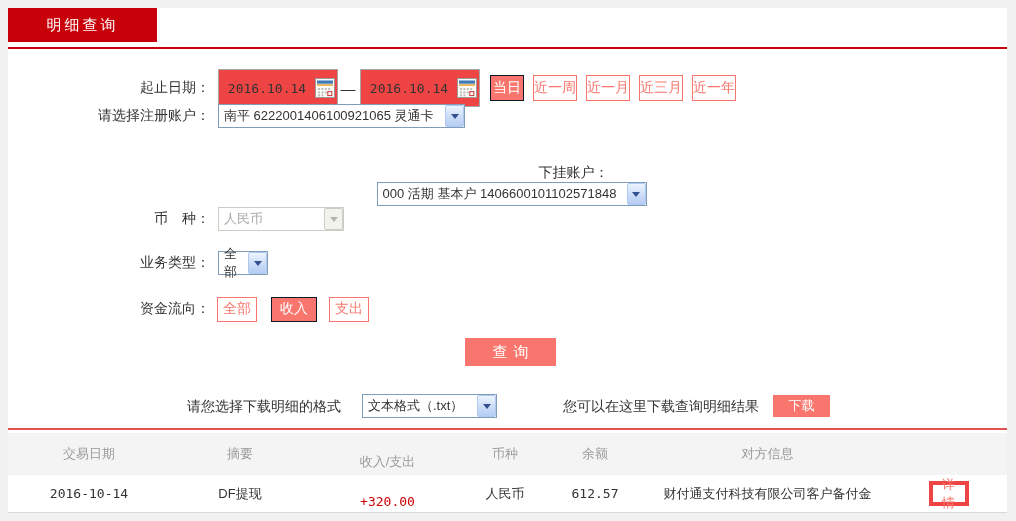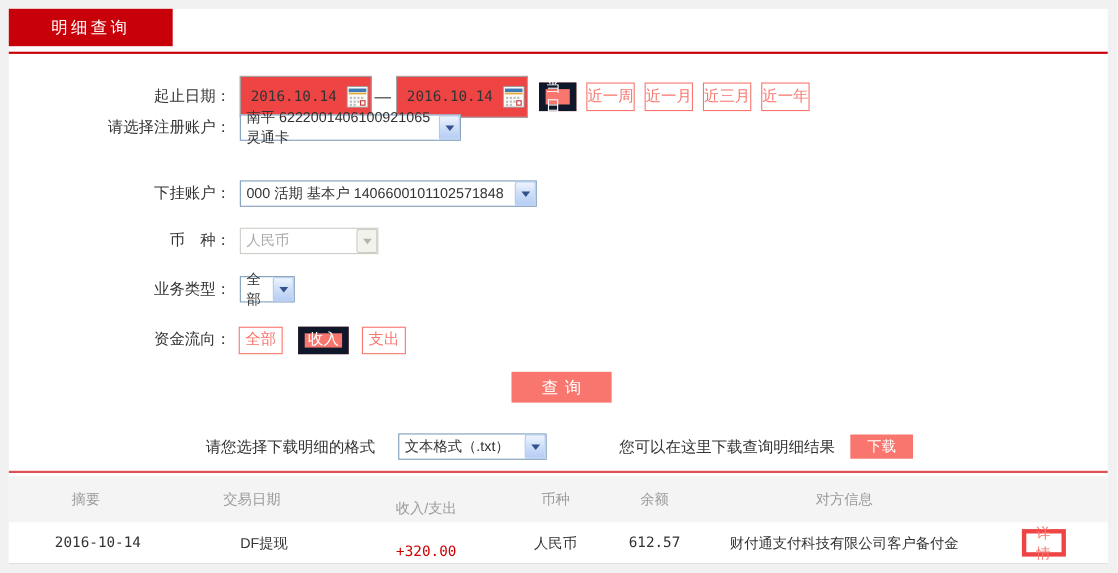--- a/index.html
+++ b/index.html
@@ -32,21 +32,21 @@
     display:flex; align-items:center; cursor:text;
   }
   .date-text { flex:1; text-align:center; font-family:"DejaVu Sans Mono", monospace; font-size:13px; color:#333; }
   .cal { width:20px; height:20px; flex:none; margin-right:2px; cursor:pointer; }
   .dash { width:16px; text-align:center; margin:0 2px; font-size:15px; color:#333; flex:none; }
 
   .btn {
     box-sizing:border-box; height:26px; display:inline-flex; align-items:center;
     justify-content:center; font-size:14px; cursor:pointer; flex:none;
   }
-  .btn-solid   { background:#f8766d; color:#fff; border:6px solid #0f172a; }
+  .btn-solid   { background:#f8766d; color:#fff; border:1px solid #0f172a; }
   .btn-outline { background:#fff; color:#f8766d; border:1px solid #f8766d;font-family:Liberation Mono, monospace; }
 
   .qb-today { width:34px; margin-left:10px; }
   .qb { width:44px; margin-left:9px; }
 
   .sel {
     box-sizing:border-box; height:24px; margin-left:8px;
     border:1px solid #7f9db9; background:#fff;
     display:flex; align-items:center; font-size:13px; color:#333;
     padding-left:5px; cursor:default; flex:none;
@@ -167,29 +167,29 @@
     </div>
     <div class="btn btn-solid qb-today">当日</div>
     <div class="btn btn-outline qb">近一周</div>
     <div class="btn btn-outline qb">近一月</div>
     <div class="btn btn-outline qb">近三月</div>
     <div class="btn btn-outline qb">近一年</div>
   </div>
 
   <div class="frow" style="top:96px; height:24px;">
     <div class="flabel">请选择注册账户：</div>
-    <div class="sel" style="width:201px;">
+    <div class="sel" style="width:247px;">
       <span>南平 6222001406100921065 灵通卡</span>
       <span class="sel-arrow">
           <span class="tri"></span>
         </span>
     </div>
   </div>
 
-  <div class="frow" style="top:156px; height:24px;">
+  <div class="frow" style="top:156px; height:24px;flex-direction:column;">
     <div class="flabel">下挂账户：</div>
     <div class="sel" style="width:270px;">
       <span>000 活期 基本户 1406600101102571848</span>
       <span class="sel-arrow">
           <span class="tri"></span>
         </span>
     </div>
   </div>
 
   <div class="frow" style="top:199px; height:24px;">
@@ -229,22 +229,22 @@
           <span class="tri"></span>
         </span>
     </div>
     <span class="dl-label2">您可以在这里下载查询明细结果</span>
     <button class="dl-btn">下载</button>
   </div>
 
   <div class="sep"></div>
 
   <div class="thead">
+    <div class="tc c1">交易日期</div>
     <div class="tc c2">摘要</div>
-    <div class="tc c1">交易日期</div>
     <div class="tc c3">收入/支出</div>
     <div class="tc c4">币种</div>
     <div class="tc c5">余额</div>
     <div class="tc c6">对方信息</div>
     <div class="tc c7"></div>
   </div>
 
   <div class="trow">
     <div class="tc c1 mono">2016-10-14</div>
     <div class="tc c2">DF提现</div>

